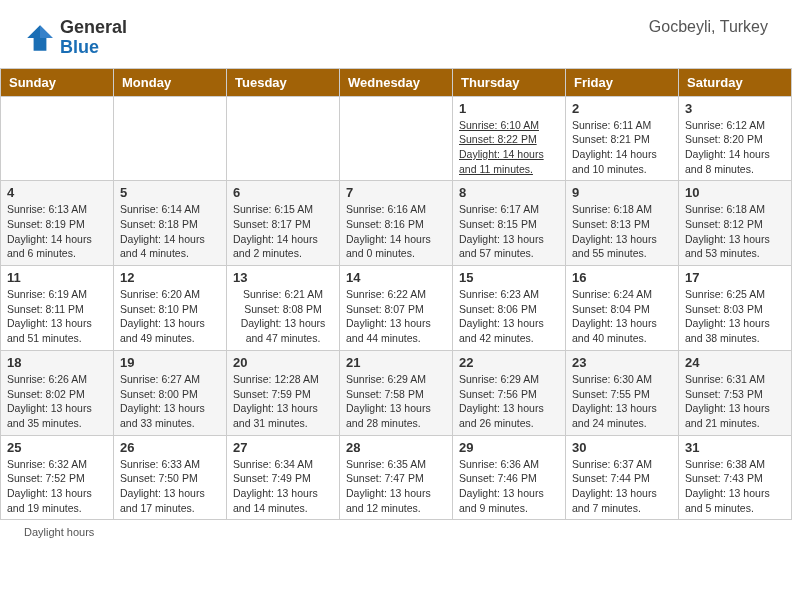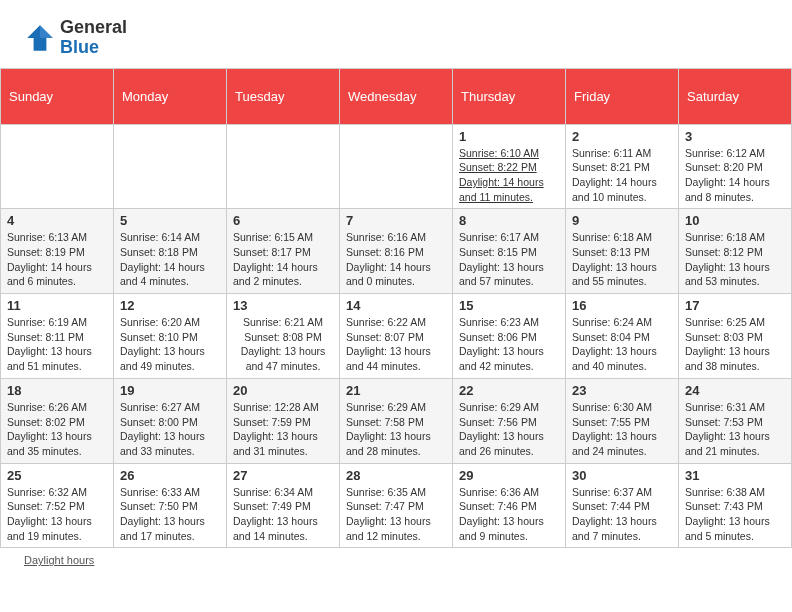--- a/index.html
+++ b/index.html
@@ -52,26 +52,26 @@
     .location-title {
       font-size: 16px;
       color: #555;
     }
     .calendar {
       width: 100%;
       border-collapse: collapse;
       font-size: 11px;
     }
     .calendar th {
-      background-color: #ef4444;
+      background-color: #a16207;
       color: #fff;
       text-align: left;
-      padding: 20px 8px;
+      padding: 6px 8px;
       font-size: 13px;
-      font-weight: normal;
+      font-weight: bold;
       border: 1px solid #ccc;
     }
     .calendar td {
       border: 1px solid #ccc;
       vertical-align: top;
       padding: 4px 6px;
       width: 113px;
       min-height: 80px;
       background: #fff;
     }
@@ -89,38 +89,38 @@
       color: #333;
       line-height: 1.4;
     }
     .empty-cell {
       background: #fff !important;
     }
     .footer {
       padding: 6px 24px;
       font-size: 11px;
       color: #555;
-      text-decoration: underline;
     }
   </style>
 </head>
 <body>
 
 <div class="header">
   <div class="logo">
     <svg class="logo-icon" viewBox="0 0 40 40" xmlns="http://www.w3.org/2000/svg">
       <polygon points="20,4 36,20 28,20 28,36 12,36 12,20 4,20" fill="#1a6eb5"></polygon>
       <polygon points="20,4 36,20 20,20" fill="#4a90d9" opacity="0.6"></polygon>
     </svg>
     <div class="logo-text">
       <span class="logo-general">General</span>
       <span class="logo-blue">Blue</span>
     </div>
   </div>
   <div class="title-area">
+    <div class="location-title">Gocbeyli, Turkey</div>
   </div>
 </div>
 
 <table class="calendar">
   <thead>
     <tr>
       <th>Sunday</th>
       <th>Monday</th>
       <th>Tuesday</th>
       <th>Wednesday</th>

